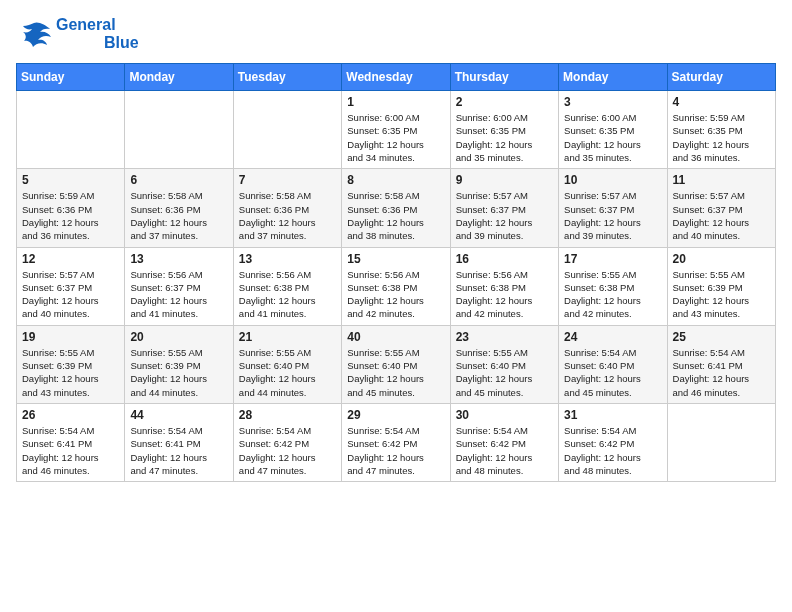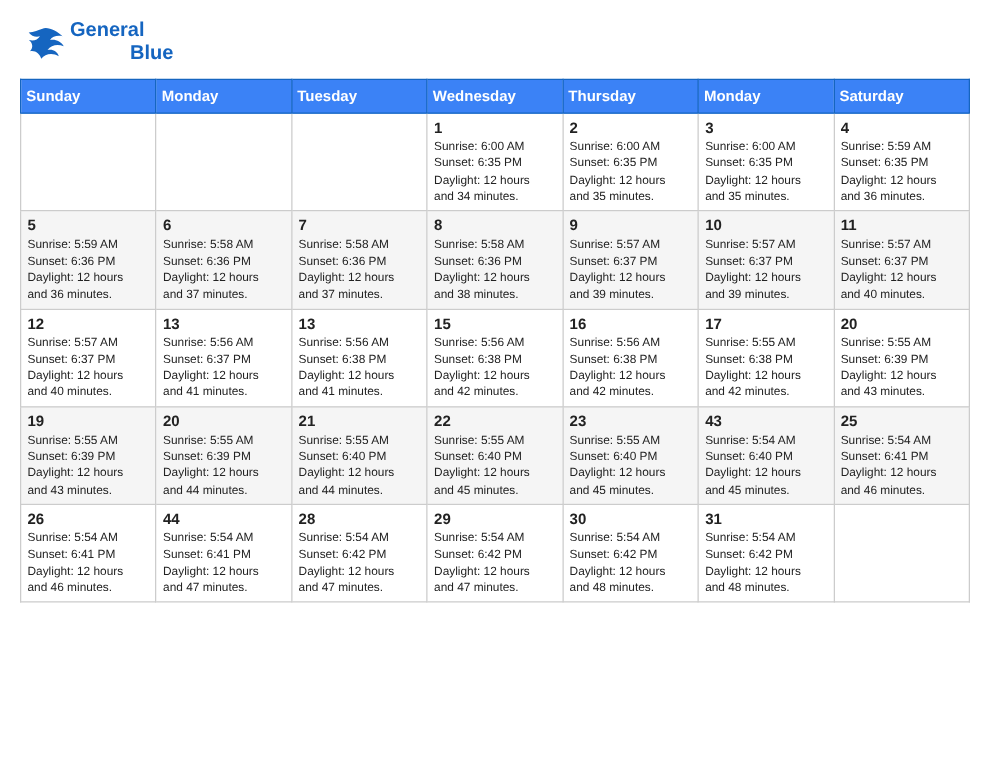--- a/index.html
+++ b/index.html
@@ -268,35 +268,35 @@
 and 44 minutes.</div>
         </td>
         <td>
           <span class="day-num">21</span>
           <div class="day-info" style="white-space: pre-line;">Sunrise: 5:55 AM
 Sunset: 6:40 PM
 Daylight: 12 hours
 and 44 minutes.</div>
         </td>
         <td>
-          <span class="day-num">22</span>
+          <span class="day-num">40</span>
           <div class="day-info" style="white-space: pre-line;">Sunrise: 5:55 AM
 Sunset: 6:40 PM
 Daylight: 12 hours
 and 45 minutes.</div>
         </td>
         <td>
           <span class="day-num">23</span>
           <div class="day-info" style="white-space: pre-line;">Sunrise: 5:55 AM
 Sunset: 6:40 PM
 Daylight: 12 hours
 and 45 minutes.</div>
         </td>
         <td>
-          <span class="day-num">43</span>
+          <span class="day-num">24</span>
           <div class="day-info" style="white-space: pre-line;">Sunrise: 5:54 AM
 Sunset: 6:40 PM
 Daylight: 12 hours
 and 45 minutes.</div>
         </td>
         <td>
           <span class="day-num">25</span>
           <div class="day-info" style="white-space: pre-line;">Sunrise: 5:54 AM
 Sunset: 6:41 PM
 Daylight: 12 hours

